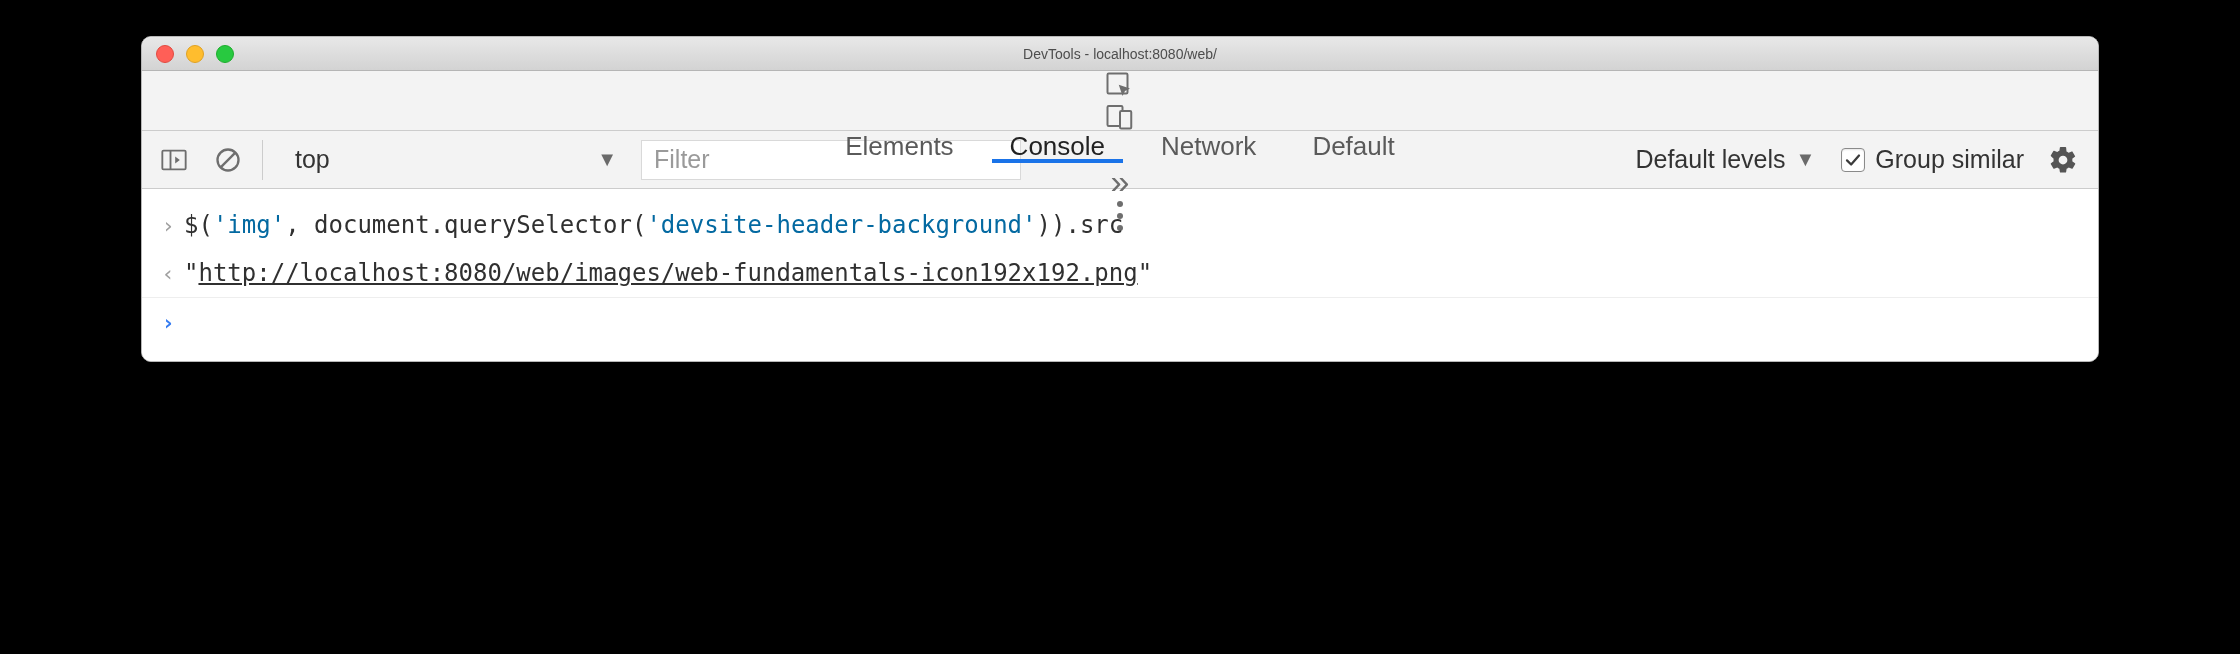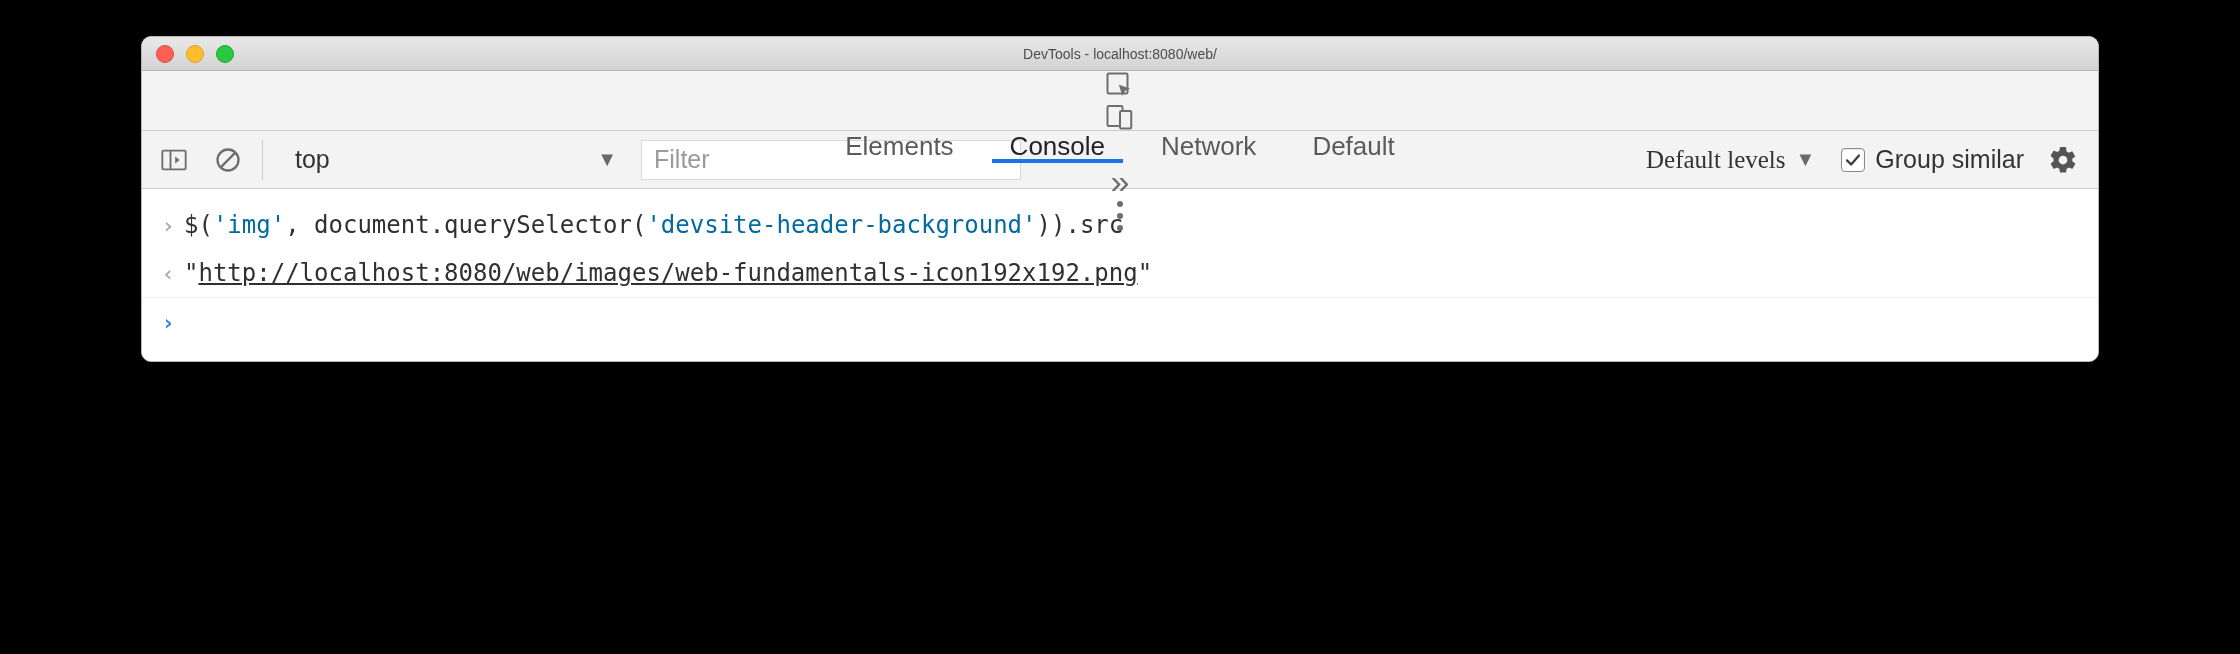--- a/index.html
+++ b/index.html
@@ -158,21 +158,20 @@
   .filter::placeholder { color: #9a9a9a; }
   .spacer { flex: 1; }
   .levels {
     font-size: 25px;
     color: #333;
     display: flex;
     align-items: center;
     gap: 10px;
     cursor: pointer;
     padding: 0 8px;
-    font-family: Liberation Serif, serif;
   }
   .levels .caret { color:#6a6a6a; font-size:20px; }
   .grp {
     display: flex;
     align-items: center;
     gap: 10px;
     font-size: 25px;
     color: #333;
     padding: 0 8px;
   }

